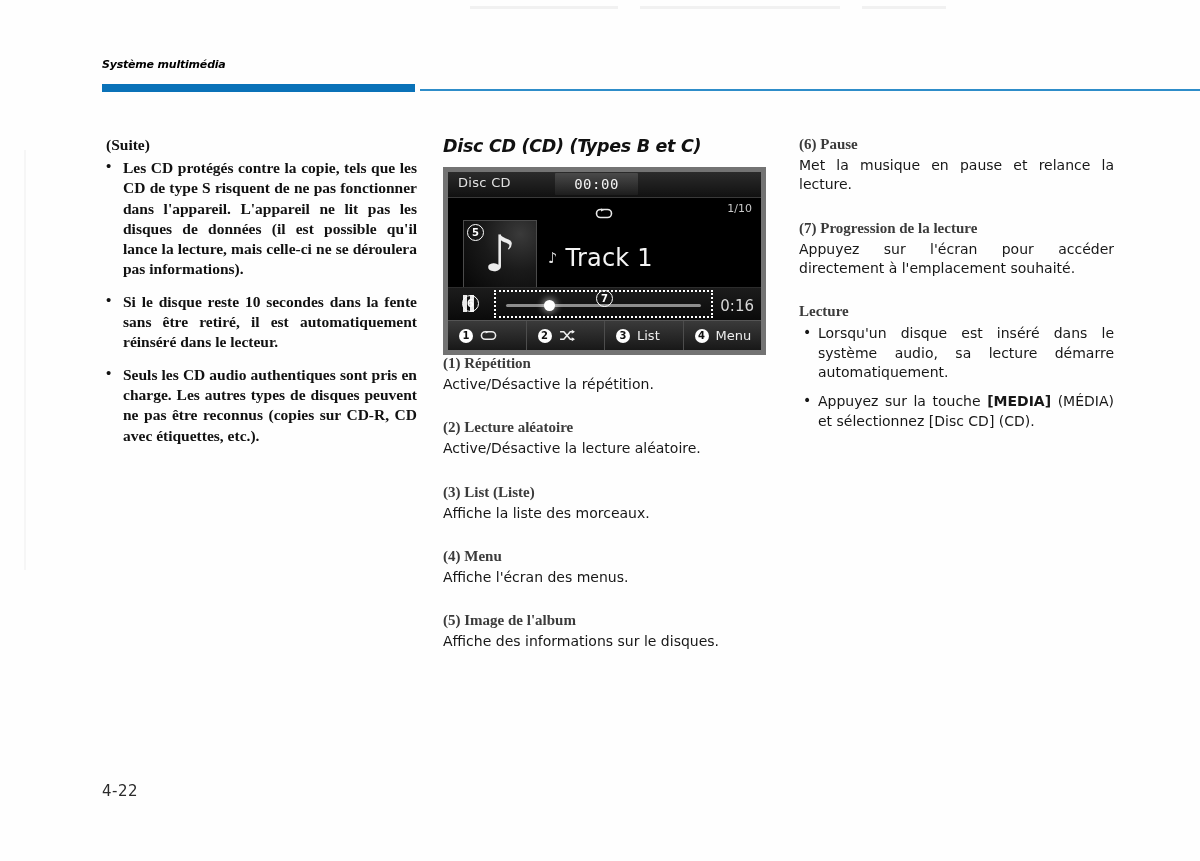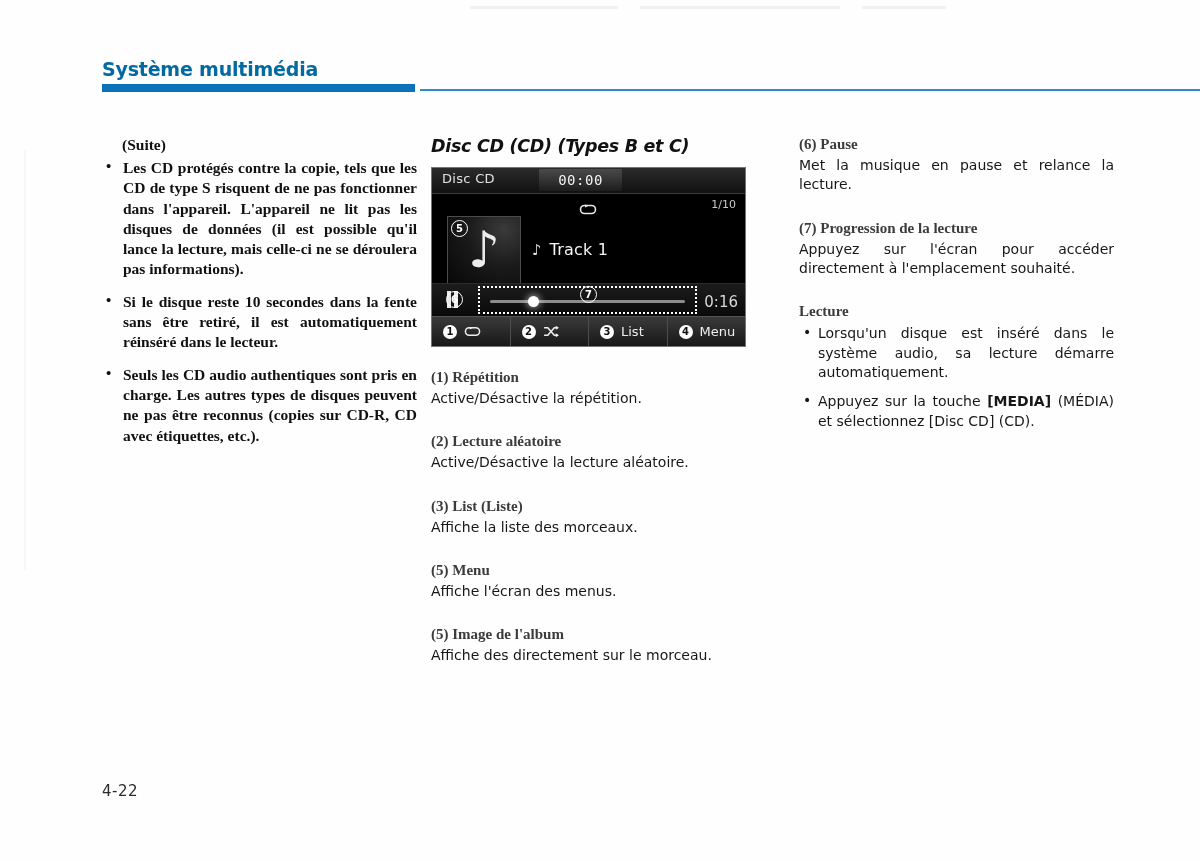--- a/index.html
+++ b/index.html
@@ -47,23 +47,24 @@
     left: 102px;
     top: 58px;
     width: 1000px;
     height: 40px;
   }
   .header-title {
     position: absolute;
     left: 0;
     top: 0;
     font-family: "DejaVu Sans", sans-serif;
-    font-size: 19px;
-    font-weight: 700;
-    color: #0369a1;
+    font-size: 11px;
+    font-style: italic;
+    font-weight: 700;
+    color: #000000;
     letter-spacing: -0.2px;
     white-space: nowrap;
   }
   .header-bar-thick {
     position: absolute;
     left: 0;
     top: 26px;
     width: 313px;
     height: 8px;
     background: #0a72b8;
@@ -76,30 +77,30 @@
     height: 2px;
     background: #2e8dc9;
   }
 
   
   .col {
     position: absolute;
     top: 136px;
   }
   .col-left  { left: 102px;  width: 315px; }
-  .col-mid   { left: 431px;  width: 315px; }
+  .col-mid   { left: 443px;  width: 315px; }
   .col-right { left: 784px;  width: 315px; margin-left: 15px; }
 
   
   .suite-label {
     font-family: "Liberation Serif", serif;
     font-weight: 700;
     font-size: 15.5px;
     color: #111;
-    margin: 0 0 4px 20px;
+    margin: 0 0 4px 4px;
   }
   ul.bullets {
     list-style: none;
     margin: 0;
     padding: 0;
   }
   ul.bullets li {
     position: relative;
     padding-left: 21px;
     margin-bottom: 12px;
@@ -180,23 +181,22 @@
   }
   ul.sans-bullets li:last-child { margin-bottom: 0; }
   .kbd { font-weight: 700; }
 
   
   .device {
     position: relative;
     width: 313px;
     height: 178px;
     background: #000;
-    border: 1px solid #737373;
+    border: 5px solid #737373;
     overflow: hidden;
-    margin-bottom: 22px;
   }
 
   .dev-titlebar {
     position: relative;
     height: 25px;
     background: linear-gradient(#2b2b2b, #111);
     border-bottom: 1px solid #3a3a3a;
   }
   .dev-source {
     position: absolute;
@@ -278,21 +278,21 @@
     align-items: center;
     gap: 8px;
   }
   .track-note-icon {
     font-size: 15px;
     color: #e6e6e6;
     font-family: "DejaVu Sans", sans-serif;
   }
   .track-title {
     font-family: "DejaVu Sans", sans-serif;
-    font-size: 16px;
+    font-size: 24px;
     color: #f4f4f4;
     letter-spacing: 0.2px;
   }
 
   .dev-progress-zone {
     position: absolute;
     left: 0;
     right: 0;
     bottom: 0;
     height: 32px;
@@ -535,26 +535,26 @@
     </div>
     <div class="entry">
       <h3 class="item-title">(2) Lecture aléatoire</h3>
       <p class="body">Active/Désactive la lecture aléatoire.</p>
     </div>
     <div class="entry">
       <h3 class="item-title">(3) List (Liste)</h3>
       <p class="body">Affiche la liste des morceaux.</p>
     </div>
     <div class="entry">
-      <h3 class="item-title">(5) Menu</h3>
+      <h3 class="item-title">(4) Menu</h3>
       <p class="body">Affiche l'écran des menus.</p>
     </div>
     <div class="entry">
       <h3 class="item-title">(5) Image de l'album</h3>
-      <p class="body">Affiche des directement sur le morceau.</p>
+      <p class="body">Affiche des informations sur le disques.</p>
     </div>
   </div>
 
   <div class="col col-right">
     <div class="entry">
       <h3 class="item-title">(6) Pause</h3>
       <p class="body">Met la musique en pause et relance la lecture.</p>
     </div>
     <div class="entry">
       <h3 class="item-title">(7) Progression de la lecture</h3>

